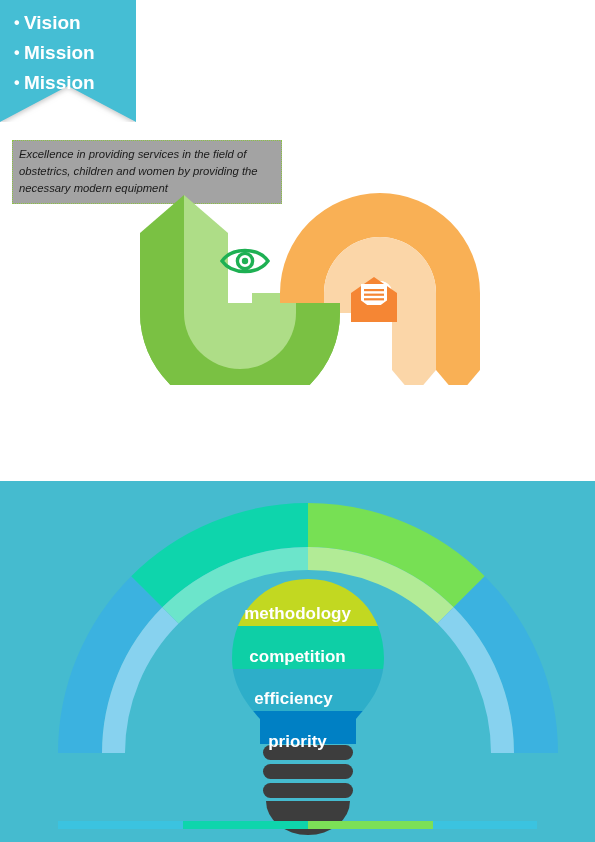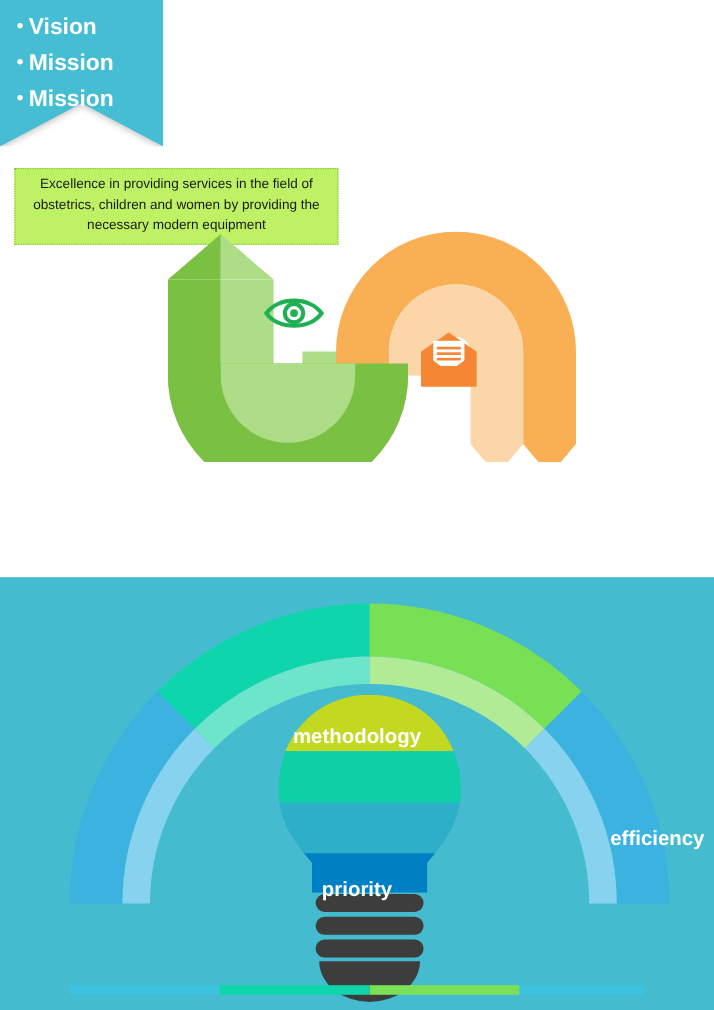--- a/index.html
+++ b/index.html
@@ -29,27 +29,27 @@
     white-space:nowrap;
   }
   .banner-list li .bul{
     position:absolute;left:14px;top:0;font-size:16px;
   }
   .banner-list li .txt{display:inline-block;margin-left:10px;}
 
   
   .textbox{
     position:absolute;
-    background:#bef264;
-    text-align:center;
+    background:#a3a3a3;
     font-size:11.3px;
     line-height:17px;
     color:#1a1a1a;
     box-sizing:border-box;
     padding:5px 6px 6px 6px;
+    font-style:italic;
   }
   #vision-box{
     left:12px;top:140px;width:270px;
     border:1px dotted #8cc63f;
   }
   #mission-box{
     left:248px;top:396px;width:342px;
     border:1px dotted #f0a055;
   }
 
@@ -67,21 +67,21 @@
   .bulb-label{
     position:absolute;
     color:#ffffff;
     font-weight:bold;
     text-align:center;
     white-space:nowrap;
     pointer-events:none;
   }
   #lbl-methodology{left:0;width:595px;top:123px;font-size:17px;}
   #lbl-competition{left:0;width:595px;top:166px;font-size:17px;}
-  #lbl-efficiency{left:0;width:587px;top:208px;font-size:17px;text-align:right;}
+  #lbl-efficiency{left:0;width:587px;top:208px;font-size:17px;}
   #lbl-quality{left:0;width:595px;top:251px;font-size:17px;}
 </style>
 </head>
 <body>
 
 <div id="page">
 
   <div class="banner-wrap">
     <svg width="136" height="122" viewBox="0 0 136 122" xmlns="http://www.w3.org/2000/svg">
       <defs>
@@ -243,17 +243,18 @@
 
       <g>
         <rect x="58" y="340" width="125" height="8" fill="#3bc3e0"></rect>
         <rect x="183" y="340" width="125" height="8" fill="#0ed5ac"></rect>
         <rect x="308" y="340" width="125" height="8" fill="#7ce057"></rect>
         <rect x="433" y="340" width="104" height="8" fill="#3bc3e0"></rect>
       </g>
     </svg>
 
     <div class="bulb-label" id="lbl-methodology">methodology</div>
+    <div class="bulb-label" id="lbl-competition">competition</div>
     <div class="bulb-label" id="lbl-efficiency">efficiency</div>
     <div class="bulb-label" id="lbl-quality">priority</div>
   </div>
 
 </div>
 
 </body></html>

